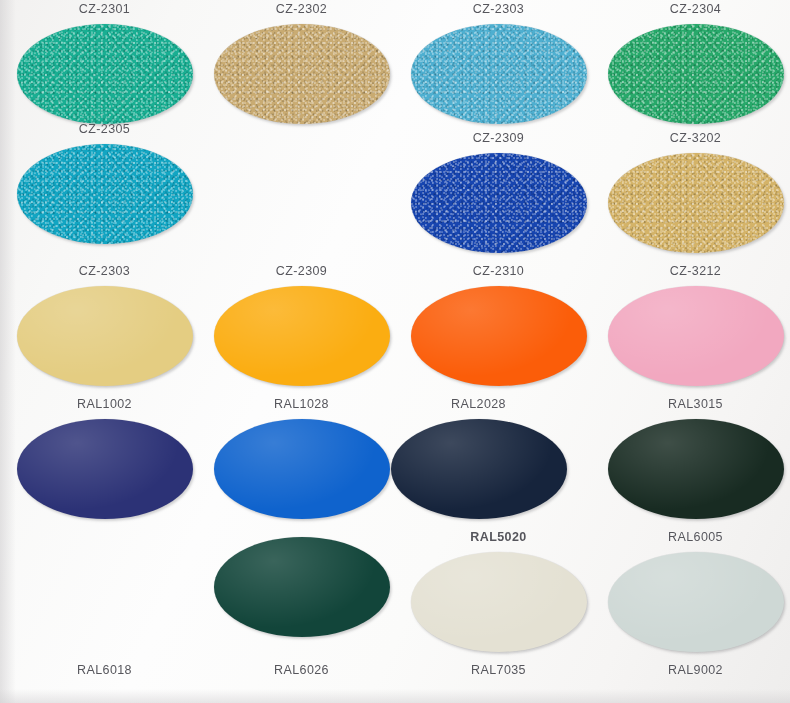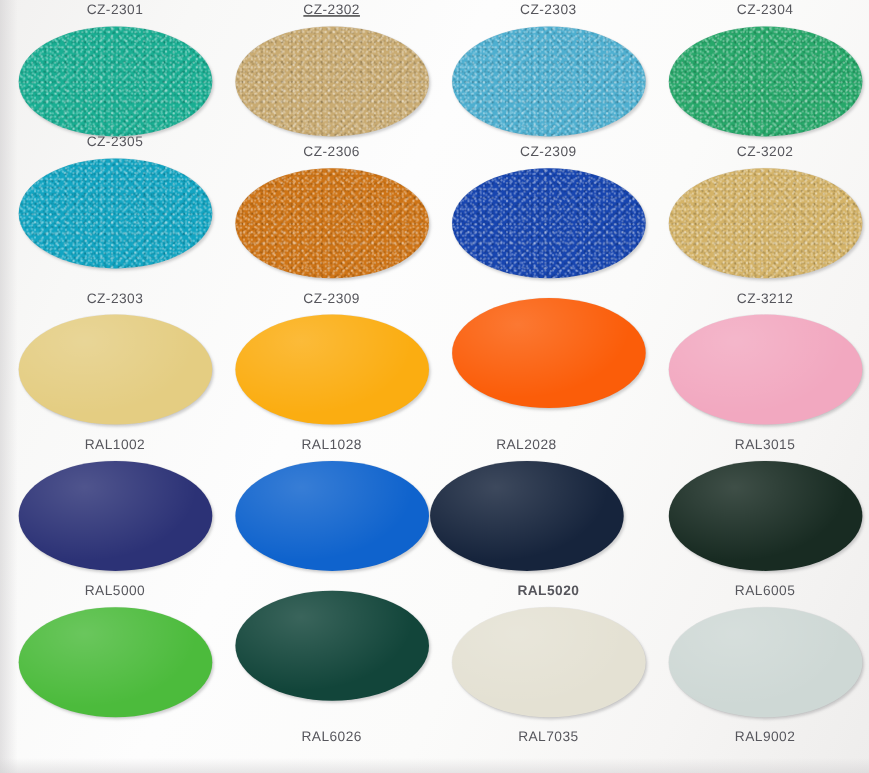--- a/index.html
+++ b/index.html
@@ -121,21 +121,21 @@
 <body>
 
 <div id="color-card">
   <div class="swatch-grid">
       <div class="swatch-cell" style="left: 6px; top: 2px;">
         <div class="swatch-label">CZ-2301</div>
         <div class="swatch-chip-wrap">
           <div class="swatch-chip metallic" style="background: rgb(25, 174, 146);"></div>
         </div>
       </div>
-      <div class="swatch-cell" style="left: 203px; top: 2px; text-decoration: underline;">
+      <div class="swatch-cell" style="left: 203px; top: 2px;">
         <div class="swatch-label">CZ-2302</div>
         <div class="swatch-chip-wrap">
           <div class="swatch-chip metallic" style="background: rgb(201, 171, 114);"></div>
         </div>
       </div>
       <div class="swatch-cell" style="left: 400px; top: 2px;">
         <div class="swatch-label">CZ-2303</div>
         <div class="swatch-chip-wrap">
           <div class="swatch-chip metallic" style="background: rgb(78, 175, 208);"></div>
         </div>
@@ -145,26 +145,20 @@
         <div class="swatch-chip-wrap">
           <div class="swatch-chip metallic" style="background: rgb(39, 168, 106);"></div>
         </div>
       </div>
       <div class="swatch-cell" style="left: 6px; top: 122px;">
         <div class="swatch-label">CZ-2305</div>
         <div class="swatch-chip-wrap">
           <div class="swatch-chip metallic" style="background: rgb(18, 165, 194);"></div>
         </div>
       </div>
-      <div class="swatch-cell" style="left: 203px; top: 131px;">
-        <div class="swatch-label">CZ-2306</div>
-        <div class="swatch-chip-wrap">
-          <div class="swatch-chip metallic" style="background: rgb(206, 116, 22);"></div>
-        </div>
-      </div>
       <div class="swatch-cell" style="left: 400px; top: 131px;">
         <div class="swatch-label">CZ-2309</div>
         <div class="swatch-chip-wrap">
           <div class="swatch-chip metallic" style="background: rgb(23, 69, 176);"></div>
         </div>
       </div>
       <div class="swatch-cell" style="left: 597px; top: 131px;">
         <div class="swatch-label">CZ-3202</div>
         <div class="swatch-chip-wrap">
           <div class="swatch-chip metallic" style="background: rgb(212, 179, 104);"></div>
@@ -176,20 +170,21 @@
           <div class="swatch-chip smooth" style="background: rgb(228, 205, 130);"></div>
         </div>
       </div>
       <div class="swatch-cell" style="left: 203px; top: 264px;">
         <div class="swatch-label">CZ-2309</div>
         <div class="swatch-chip-wrap">
           <div class="swatch-chip smooth" style="background: rgb(251, 173, 17);"></div>
         </div>
       </div>
       <div class="swatch-cell" style="left: 400px; top: 264px;">
+        <div class="swatch-label">CZ-2310</div>
         <div class="swatch-chip-wrap">
           <div class="swatch-chip smooth" style="background: rgb(251, 93, 9);"></div>
         </div>
       </div>
       <div class="swatch-cell" style="left: 597px; top: 264px;">
         <div class="swatch-label">CZ-3212</div>
         <div class="swatch-chip-wrap">
           <div class="swatch-chip smooth" style="background: rgb(242, 168, 192);"></div>
         </div>
       </div>
@@ -210,43 +205,40 @@
         <div class="swatch-chip-wrap">
           <div class="swatch-chip smooth" style="background: rgb(22, 36, 60);"></div>
         </div>
       </div>
       <div class="swatch-cell" style="left: 597px; top: 397px;">
         <div class="swatch-label">RAL3015</div>
         <div class="swatch-chip-wrap">
           <div class="swatch-chip smooth" style="background: rgb(24, 43, 34);"></div>
         </div>
       </div>
-      <div class="swatch-cell" style="left: 6px; top: 530px;">
-        <div class="swatch-label">RAL5000</div>
-        <div class="swatch-chip-wrap">
-          <div class="swatch-chip smooth" style="background: rgb(76, 187, 60);"></div>
-        </div>
-      </div>
       <div class="swatch-cell" style="left: 203px; top: 530px;">
         <div class="swatch-chip-wrap">
           <div class="swatch-chip smooth" style="background: rgb(18, 69, 58);"></div>
         </div>
       </div>
       <div class="swatch-cell" style="left: 400px; top: 530px; font-weight: bold;">
         <div class="swatch-label">RAL5020</div>
         <div class="swatch-chip-wrap">
           <div class="swatch-chip smooth" style="background: rgb(228, 225, 211);"></div>
         </div>
       </div>
       <div class="swatch-cell" style="left: 597px; top: 530px;">
         <div class="swatch-label">RAL6005</div>
         <div class="swatch-chip-wrap">
           <div class="swatch-chip smooth" style="background: rgb(206, 216, 213);"></div>
         </div>
       </div>
+      <div class="swatch-cell" style="left: 6px; top: 663px;">
+        <div class="swatch-label">RAL6018</div>
+      </div>
       <div class="swatch-cell" style="left: 203px; top: 663px;">
         <div class="swatch-label">RAL6026</div>
       </div>
       <div class="swatch-cell" style="left: 400px; top: 663px;">
         <div class="swatch-label">RAL7035</div>
       </div>
       <div class="swatch-cell" style="left: 597px; top: 663px;">
         <div class="swatch-label">RAL9002</div>
       </div>
     </div>

